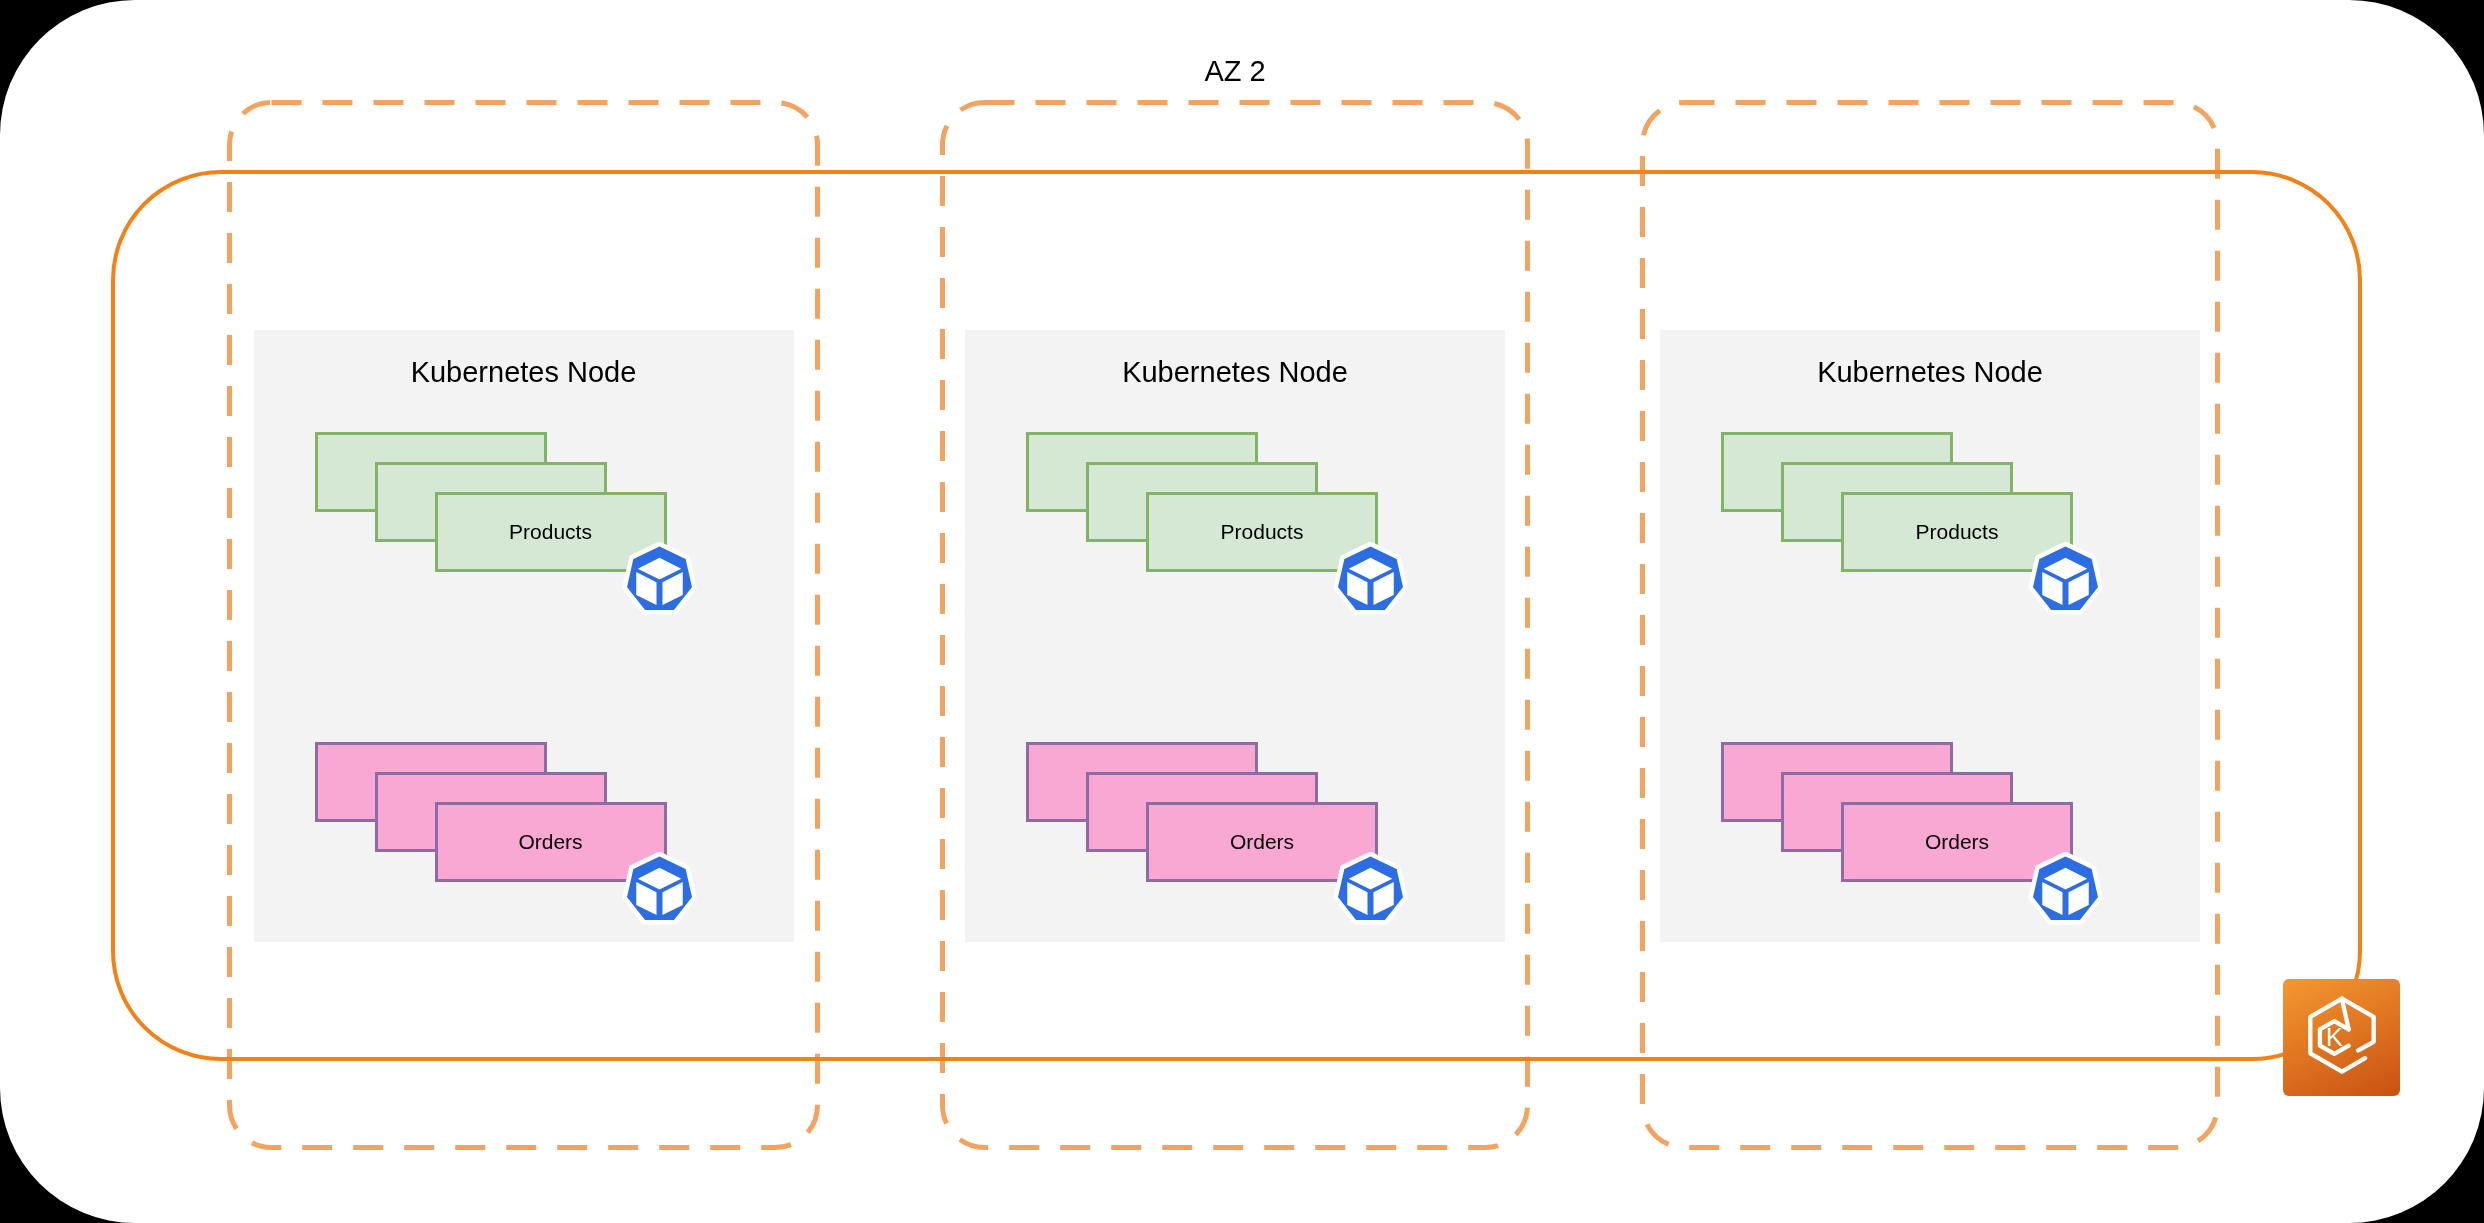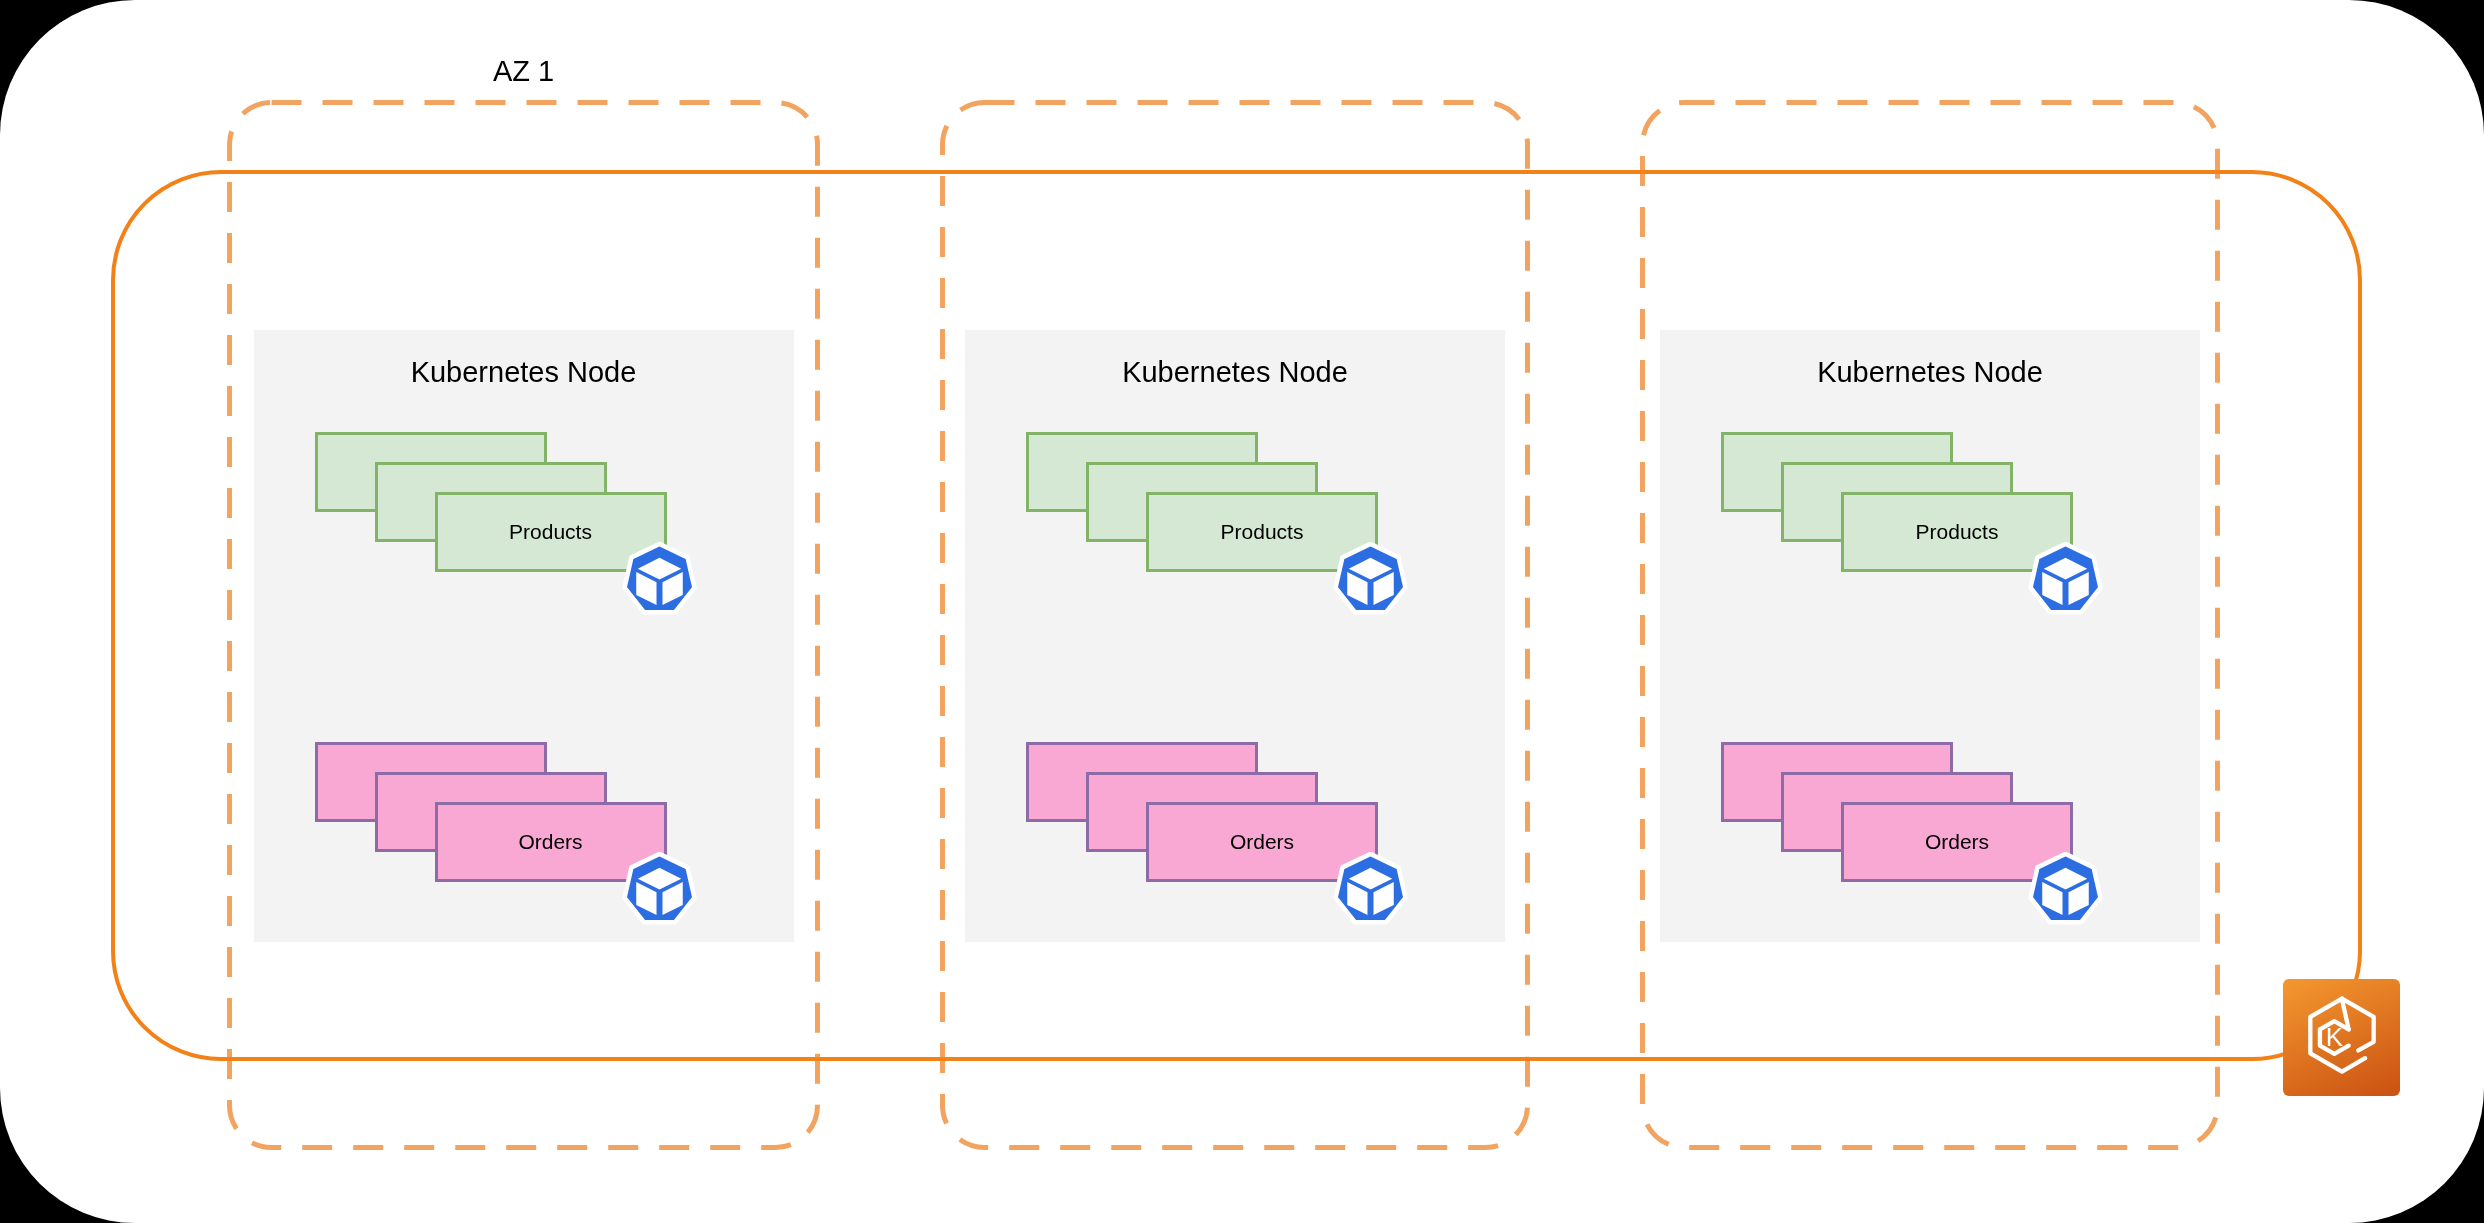--- a/index.html
+++ b/index.html
@@ -54,21 +54,20 @@
     border-radius:6px;display:flex;align-items:center;justify-content:center;
   }
   .eks-icon svg{width:96px;height:96px;}
 </style>
 </head>
 <body>
 
 <div class="page">
 
   <div class="az az1">
-    <div class="az-label">AZ 1</div>
     <svg class="az-border" viewBox="0 0 593 1050" preserveAspectRatio="none">
       <rect x="2.5" y="2.5" width="588" height="1045" rx="42" fill="none" stroke="#F2A35F" stroke-width="5" stroke-dasharray="30 21"></rect>
     </svg>
     <div class="node">
       <div class="node-title">Kubernetes Node</div>
       <div class="stack products">
         <div class="card back green"></div>
         <div class="card mid green"></div>
         <div class="card front green">
           <span>Products</span>
@@ -90,20 +89,21 @@
           <polygon points="50,2.5 87.4,20.5 96.6,61 70.8,93.5 29.2,93.5 3.4,61 12.6,20.5" fill="#2D6DE2" stroke="#fff" stroke-width="6" stroke-linejoin="round"></polygon>
           <polygon points="50,21 79,35.5 50,50 21,35.5" fill="#fff"></polygon>
           <polygon points="19,40 46,53.5 46,84 19,70.5" fill="#fff"></polygon>
           <polygon points="81,40 54,53.5 54,84 81,70.5" fill="#fff"></polygon>
         </svg>
       </div>
     </div>
   </div>
 
   <div class="az az2">
+    <div class="az-label">AZ 2</div>
     <svg class="az-border" viewBox="0 0 590 1050" preserveAspectRatio="none">
       <rect x="2.5" y="2.5" width="585" height="1045" rx="42" fill="none" stroke="#F2A35F" stroke-width="5" stroke-dasharray="30 21"></rect>
     </svg>
     <div class="node">
       <div class="node-title">Kubernetes Node</div>
       <div class="stack products">
         <div class="card back green"></div>
         <div class="card mid green"></div>
         <div class="card front green">
           <span>Products</span>

